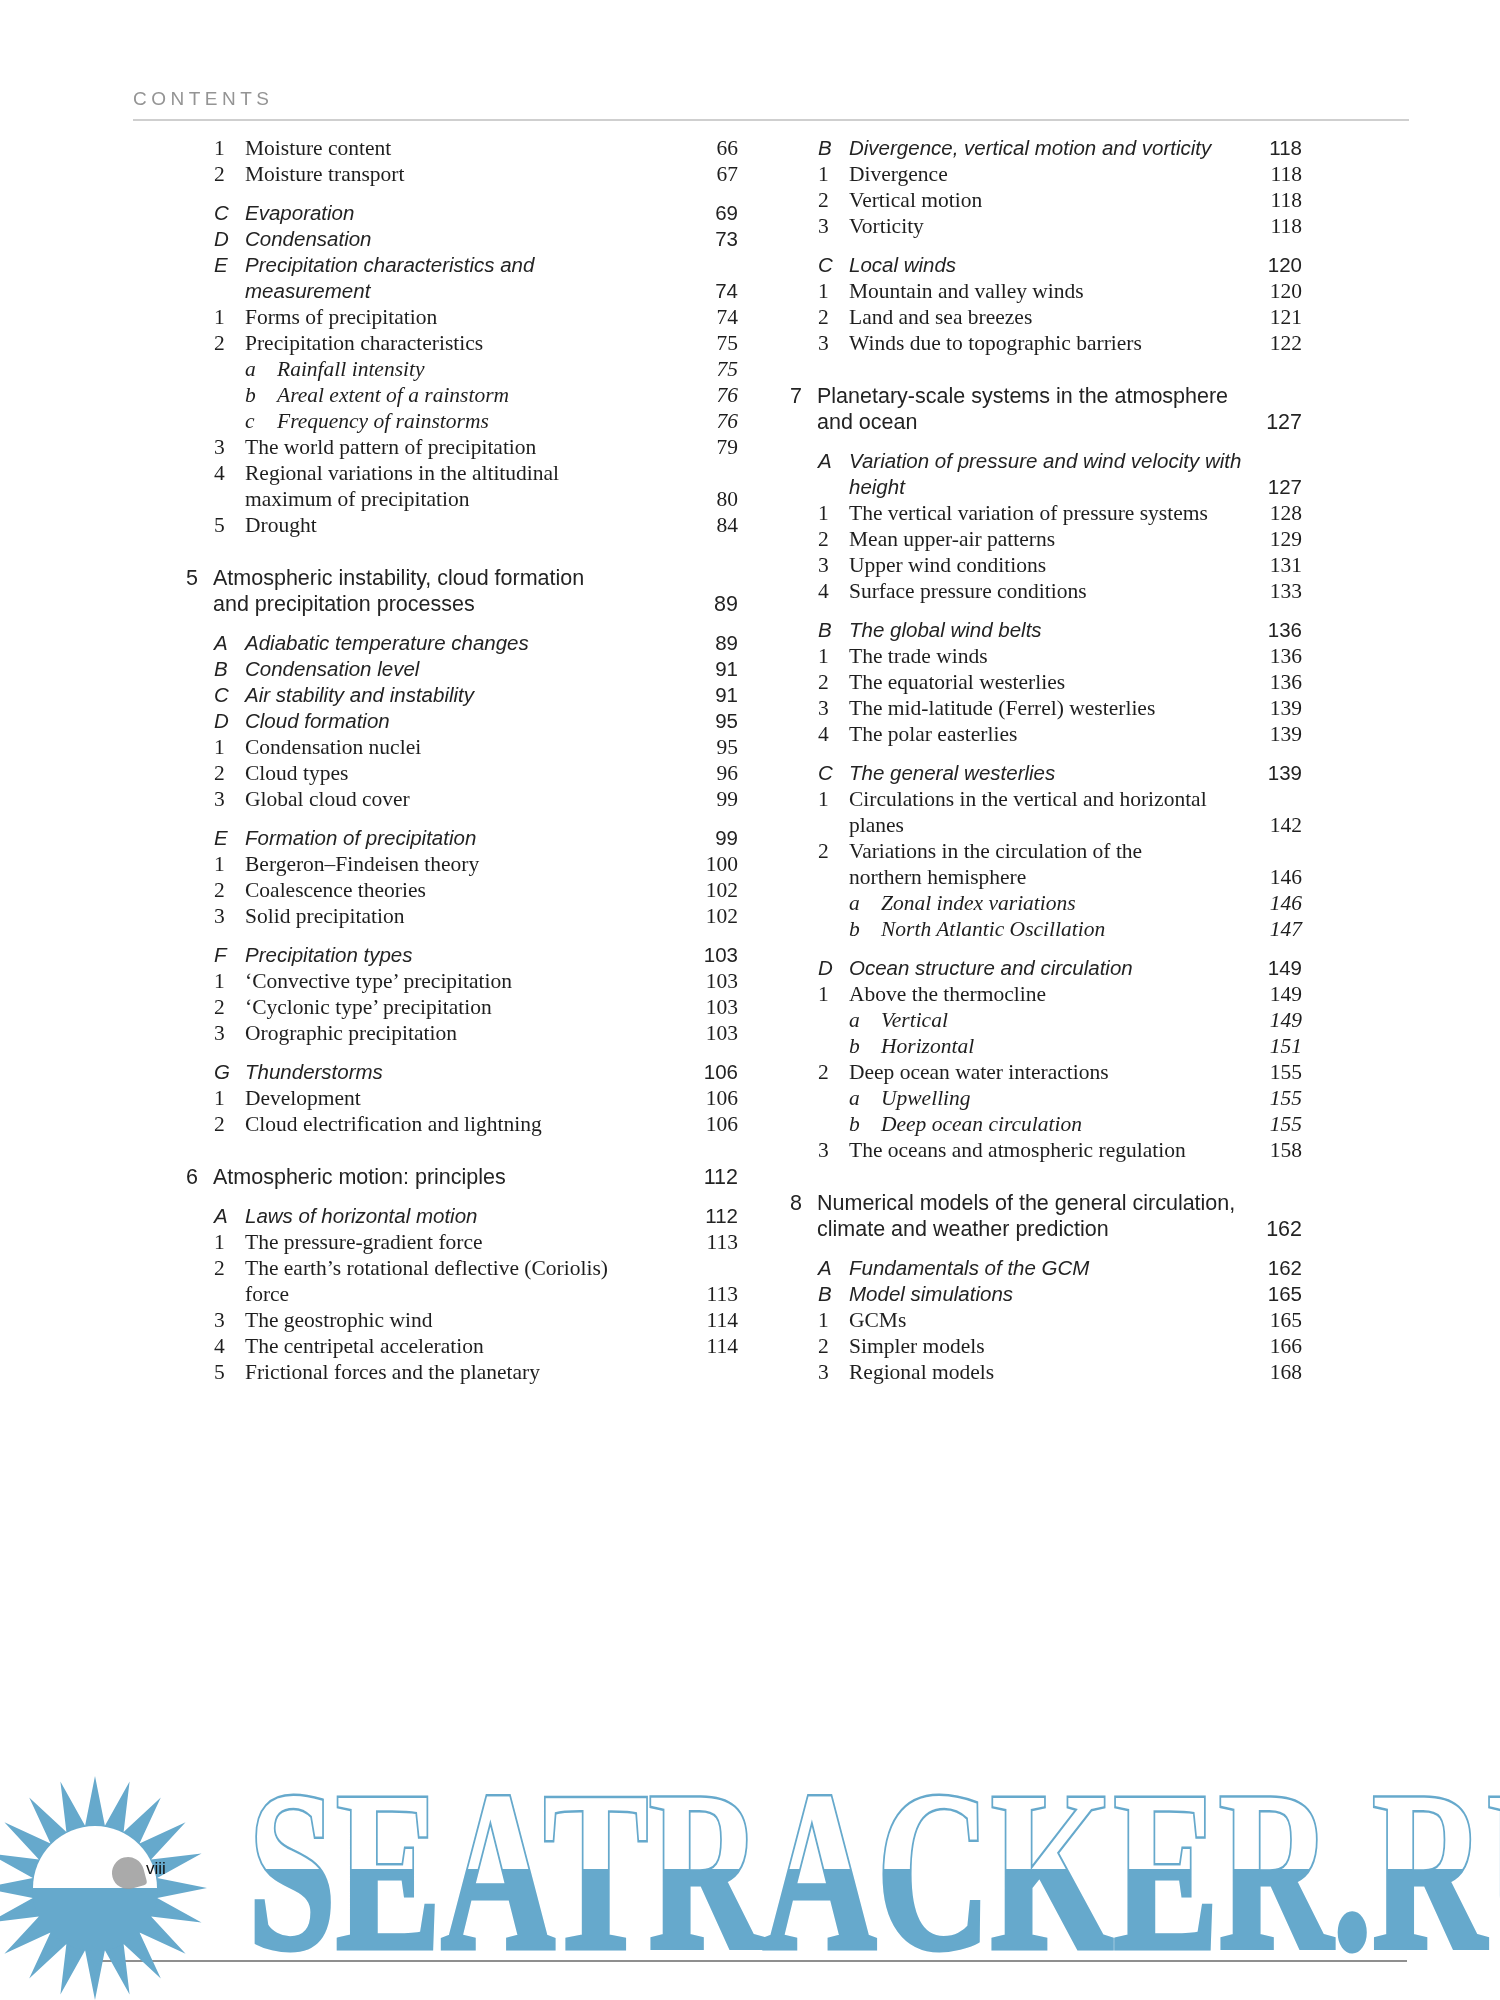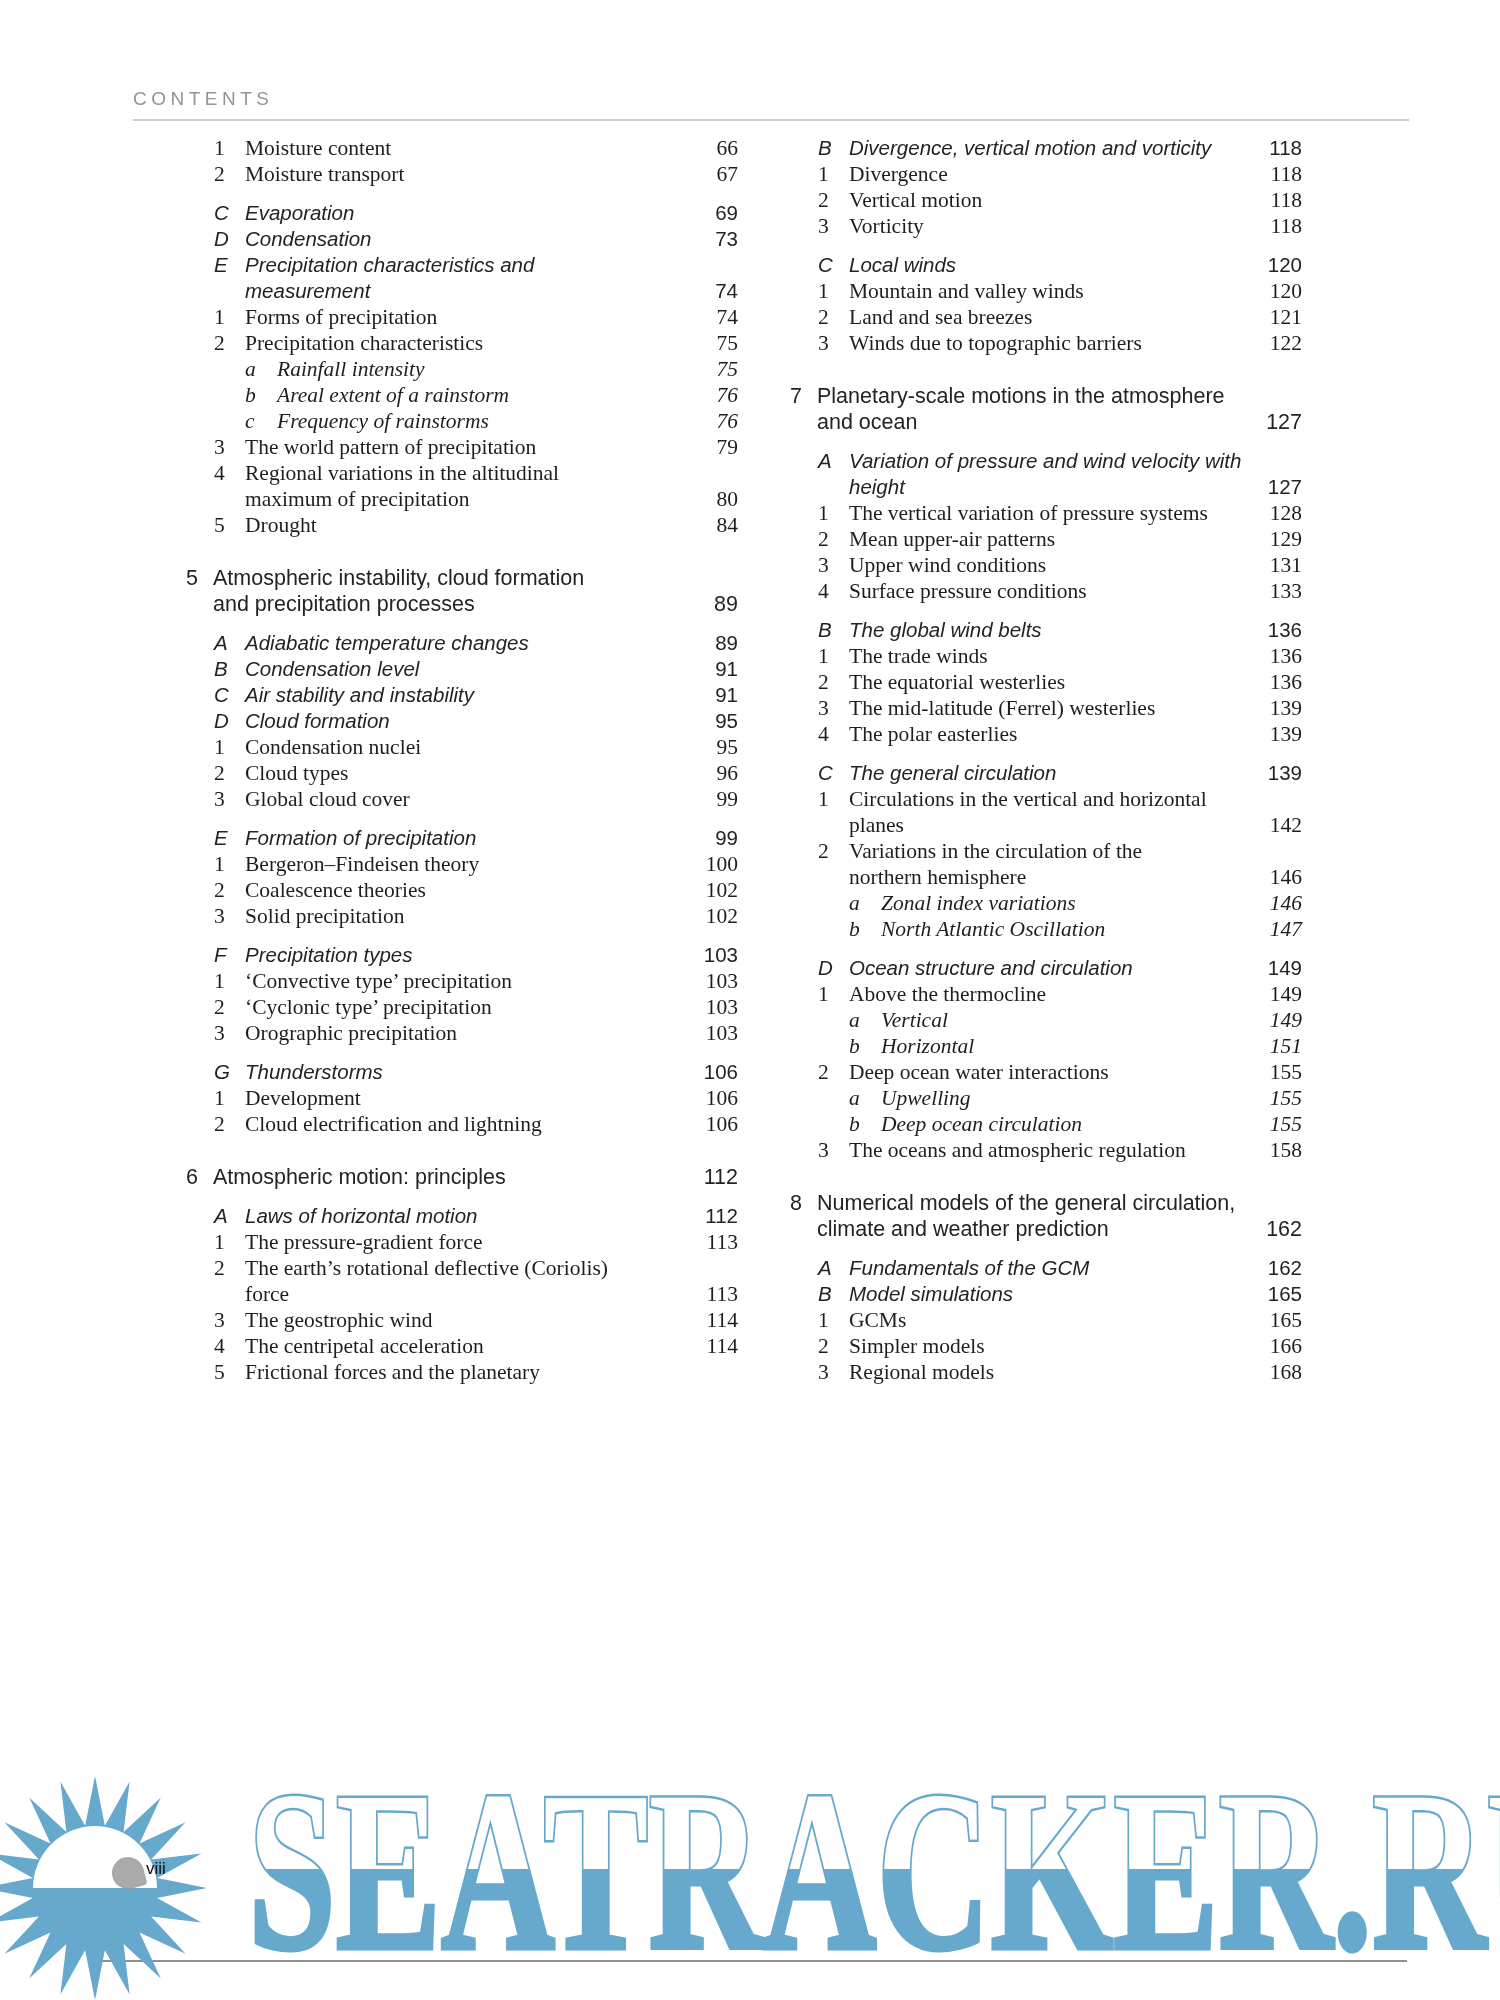--- a/index.html
+++ b/index.html
@@ -323,21 +323,21 @@
         </div>
         <div class="line s-sub">
           <span class="lbl">3</span>
           <span class="txt">Winds due to topographic barriers</span>
           <span class="pg">122</span>
         </div>
       </div>
       <div class="block block-chapter">
         <div class="line s-chapter">
           <span class="lbl">7</span>
-          <span class="txt">Planetary-scale motions in the atmosphere</span>
+          <span class="txt">Planetary-scale systems in the atmosphere</span>
         </div>
         <div class="line s-chapter">
           <span class="cont"></span>
           <span class="txt">and ocean</span>
           <span class="pg">127</span>
         </div>
       </div>
       <div class="block">
         <div class="line s-section">
           <span class="lbl">A</span>
@@ -392,21 +392,21 @@
         </div>
         <div class="line s-sub">
           <span class="lbl">4</span>
           <span class="txt">The polar easterlies</span>
           <span class="pg">139</span>
         </div>
       </div>
       <div class="block">
         <div class="line s-section">
           <span class="lbl">C</span>
-          <span class="txt">The general circulation</span>
+          <span class="txt">The general westerlies</span>
           <span class="pg">139</span>
         </div>
         <div class="line s-sub">
           <span class="lbl">1</span>
           <span class="txt">Circulations in the vertical and horizontal</span>
         </div>
         <div class="line s-sub">
           <span class="cont"></span>
           <span class="txt">planes</span>
           <span class="pg">142</span>

